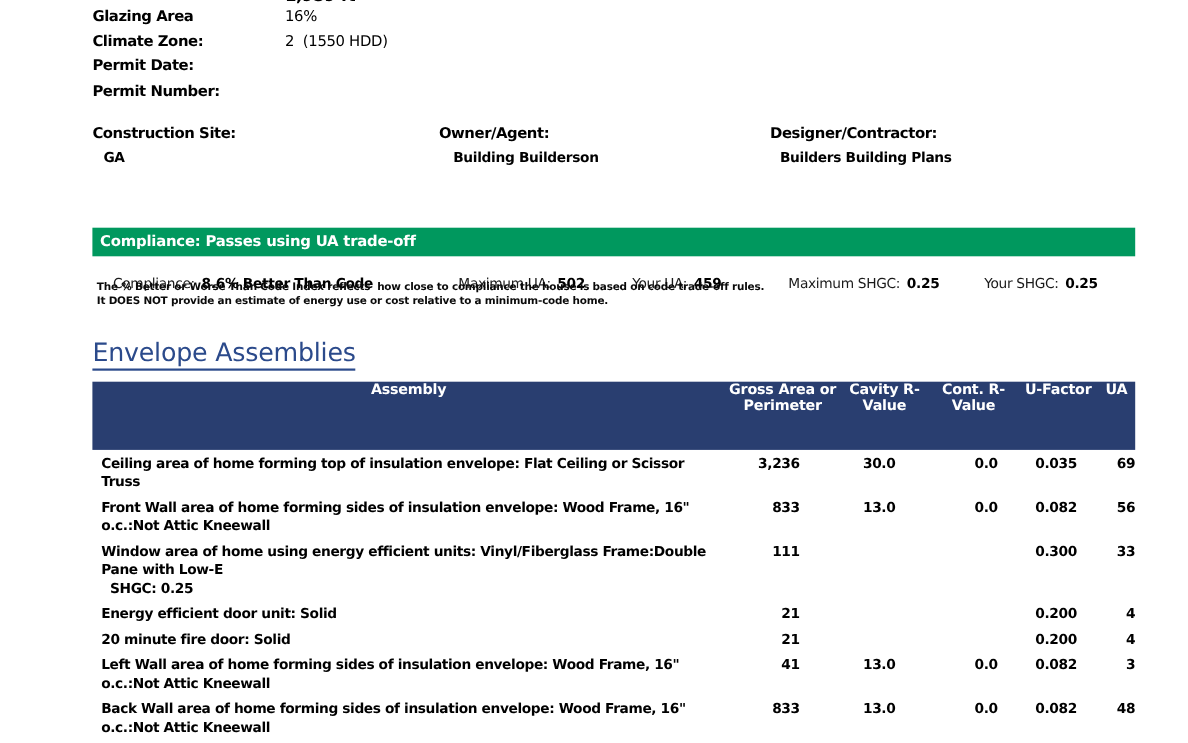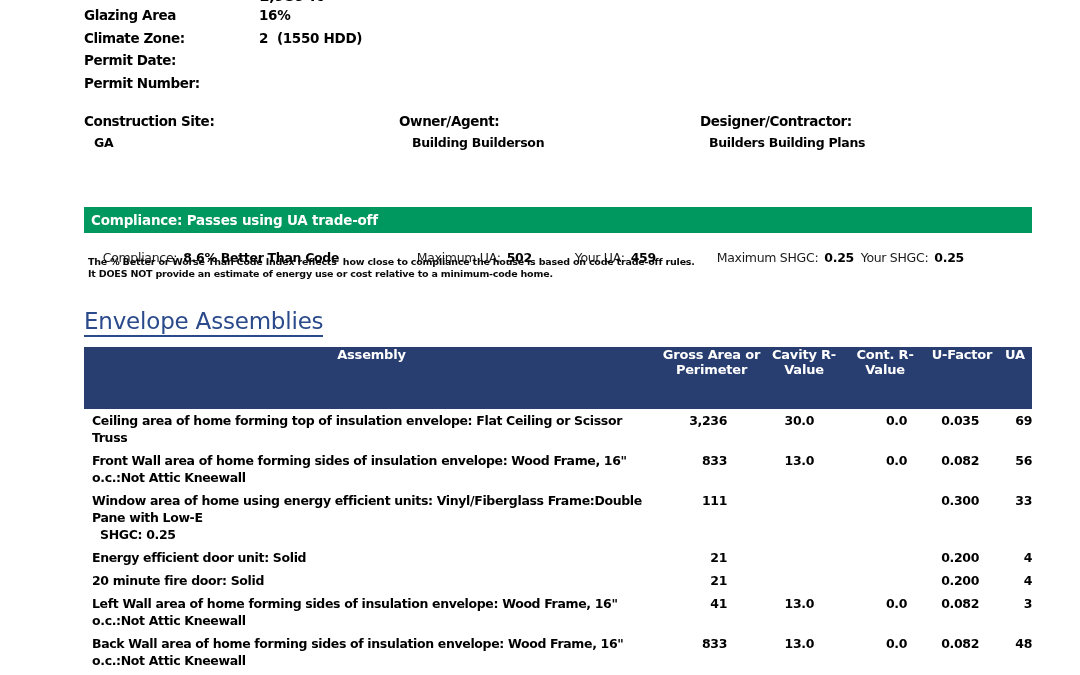--- a/index.html
+++ b/index.html
@@ -11,21 +11,21 @@
   body{
     width:1080px;height:675px;background:#ffffff;color:#000;
     font-family:"DejaVu Sans","Liberation Sans",sans-serif;
     overflow:hidden;position:relative;
   }
   .page{position:absolute;inset:0;margin-left:22px;}
   
   .clip-line{position:absolute;left:237px;top:0;height:7px;overflow:hidden;}
   .clip-line span{display:block;margin-top:-13px;font-size:15px;font-weight:bold;letter-spacing:-0.3px;white-space:pre;}
   .info-label{position:absolute;left:62px;font-size:13.5px;font-weight:bold;letter-spacing:-0.4px;white-space:pre;}
-  .info-value{position:absolute;left:237px;font-size:13.5px;font-weight:bold;letter-spacing:-0.3px;white-space:pre;}
+  .info-value{position:absolute;left:237px;font-size:13.5px;font-weight:normal;letter-spacing:-0.3px;white-space:pre;}
   
   .party-label{position:absolute;top:113px;font-size:13.5px;font-weight:bold;letter-spacing:-0.4px;white-space:pre;text-align:center;}
   .party-value{position:absolute;top:135px;font-size:12.5px;font-weight:bold;letter-spacing:-0.3px;white-space:pre;}
   
   .banner{position:absolute;left:62px;top:207px;width:948px;height:26px;background:var(--banner);
     color:#fff;font-size:13.5px;font-weight:bold;line-height:26px;padding-left:7px;box-sizing:border-box;
     letter-spacing:-0.2px;white-space:pre;}
   .stat{position:absolute;top:235px;font-size:12.5px;white-space:pre;letter-spacing:-0.3px;}
   .stat .lbl{color:#1a1a1a;font-weight:normal;}
   .stat .val{font-weight:bold;margin-left:6px;}
@@ -86,21 +86,21 @@
   </div>
   <div class="stat" style="left:380px">
     <span class="lbl">Maximum UA:</span><span class="val">502</span>
   </div>
   <div class="stat" style="left:538px">
     <span class="lbl">Your UA:</span><span class="val">459</span>
   </div>
   <div class="stat" style="left:680px">
     <span class="lbl">Maximum SHGC:</span><span class="val">0.25</span>
   </div>
-  <div class="stat" style="left:824px">
+  <div class="stat" style="left:858px">
     <span class="lbl">Your SHGC:</span><span class="val">0.25</span>
   </div>
 
   <div class="fine" style="top:256px">The % Better or Worse Than Code Index reflects  how close to compliance the house is based on code trade-off rules.</div>
   <div class="fine" style="top:268px">It DOES NOT provide an estimate of energy use or cost relative to a minimum-code home.</div>
 
   <div class="section-title">Envelope Assemblies</div>
 
   <div class="table">
     <div class="thead">

